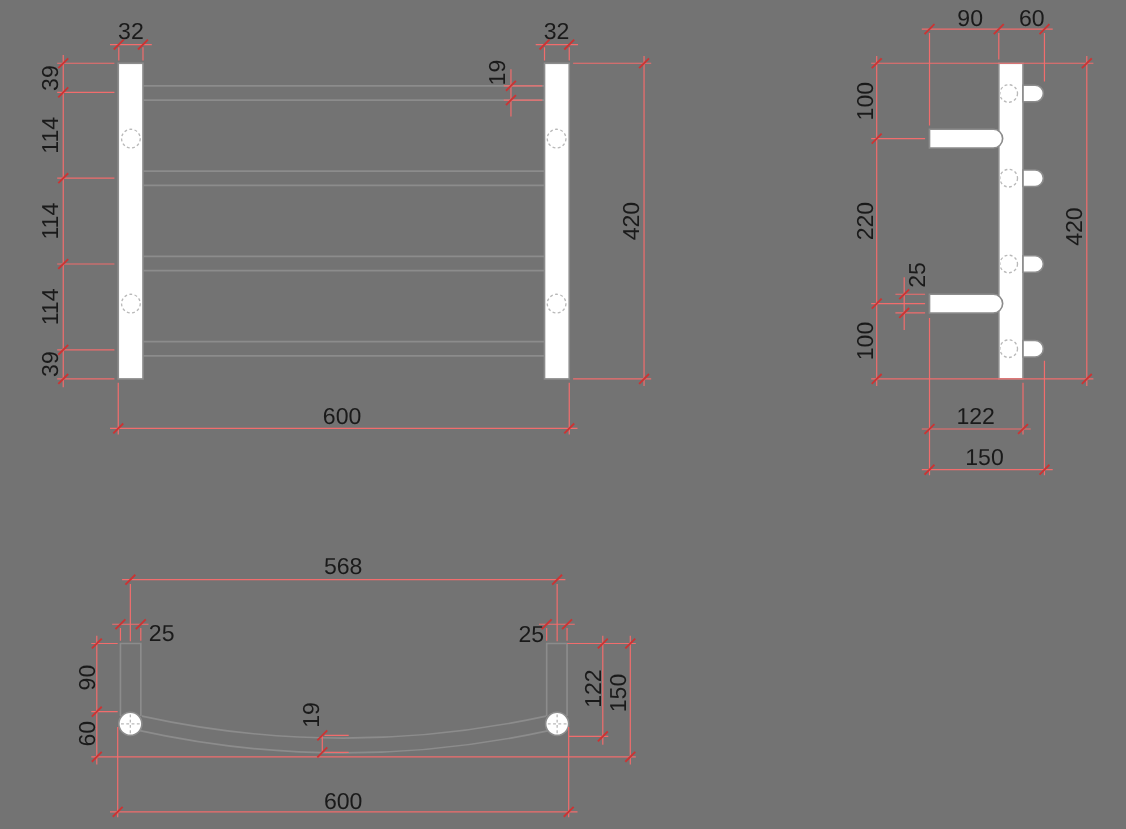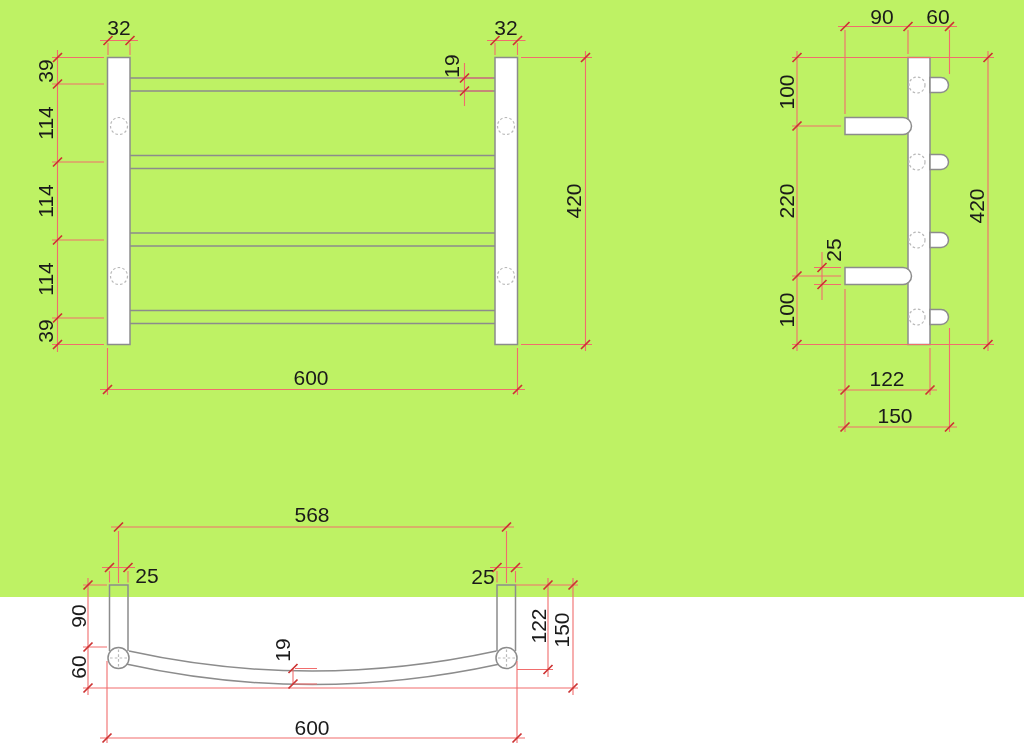--- a/index.html
+++ b/index.html
@@ -1,16 +1,16 @@
 <!DOCTYPE html>
 <html><head>
 <meta charset="utf-8">
 <style>
   html,body{margin:0;padding:0;background:#ffffff;width:1024px;height:754px;overflow:hidden;}
-  .stage{position:relative;width:1024px;height:597px;background:#bef264;}
+  .stage{position:relative;width:1024px;height:754px;background:#737373;}
   svg{display:block;}
   .parts{fill:none;stroke-width:1.5;stroke-linecap:butt;stroke-linejoin:miter;}
   .filled{fill:#ffffff;}
   .hidden-lines{fill:none;stroke-width:1.2;stroke-dasharray:2.6 2.2;}
   .dims{fill:none;stroke-width:1.1;}
   .ticks{fill:none;stroke-width:1.7;}
   .labels text{
     font-family:"Liberation Sans", sans-serif;
     font-size:21px;
     text-anchor:middle;

